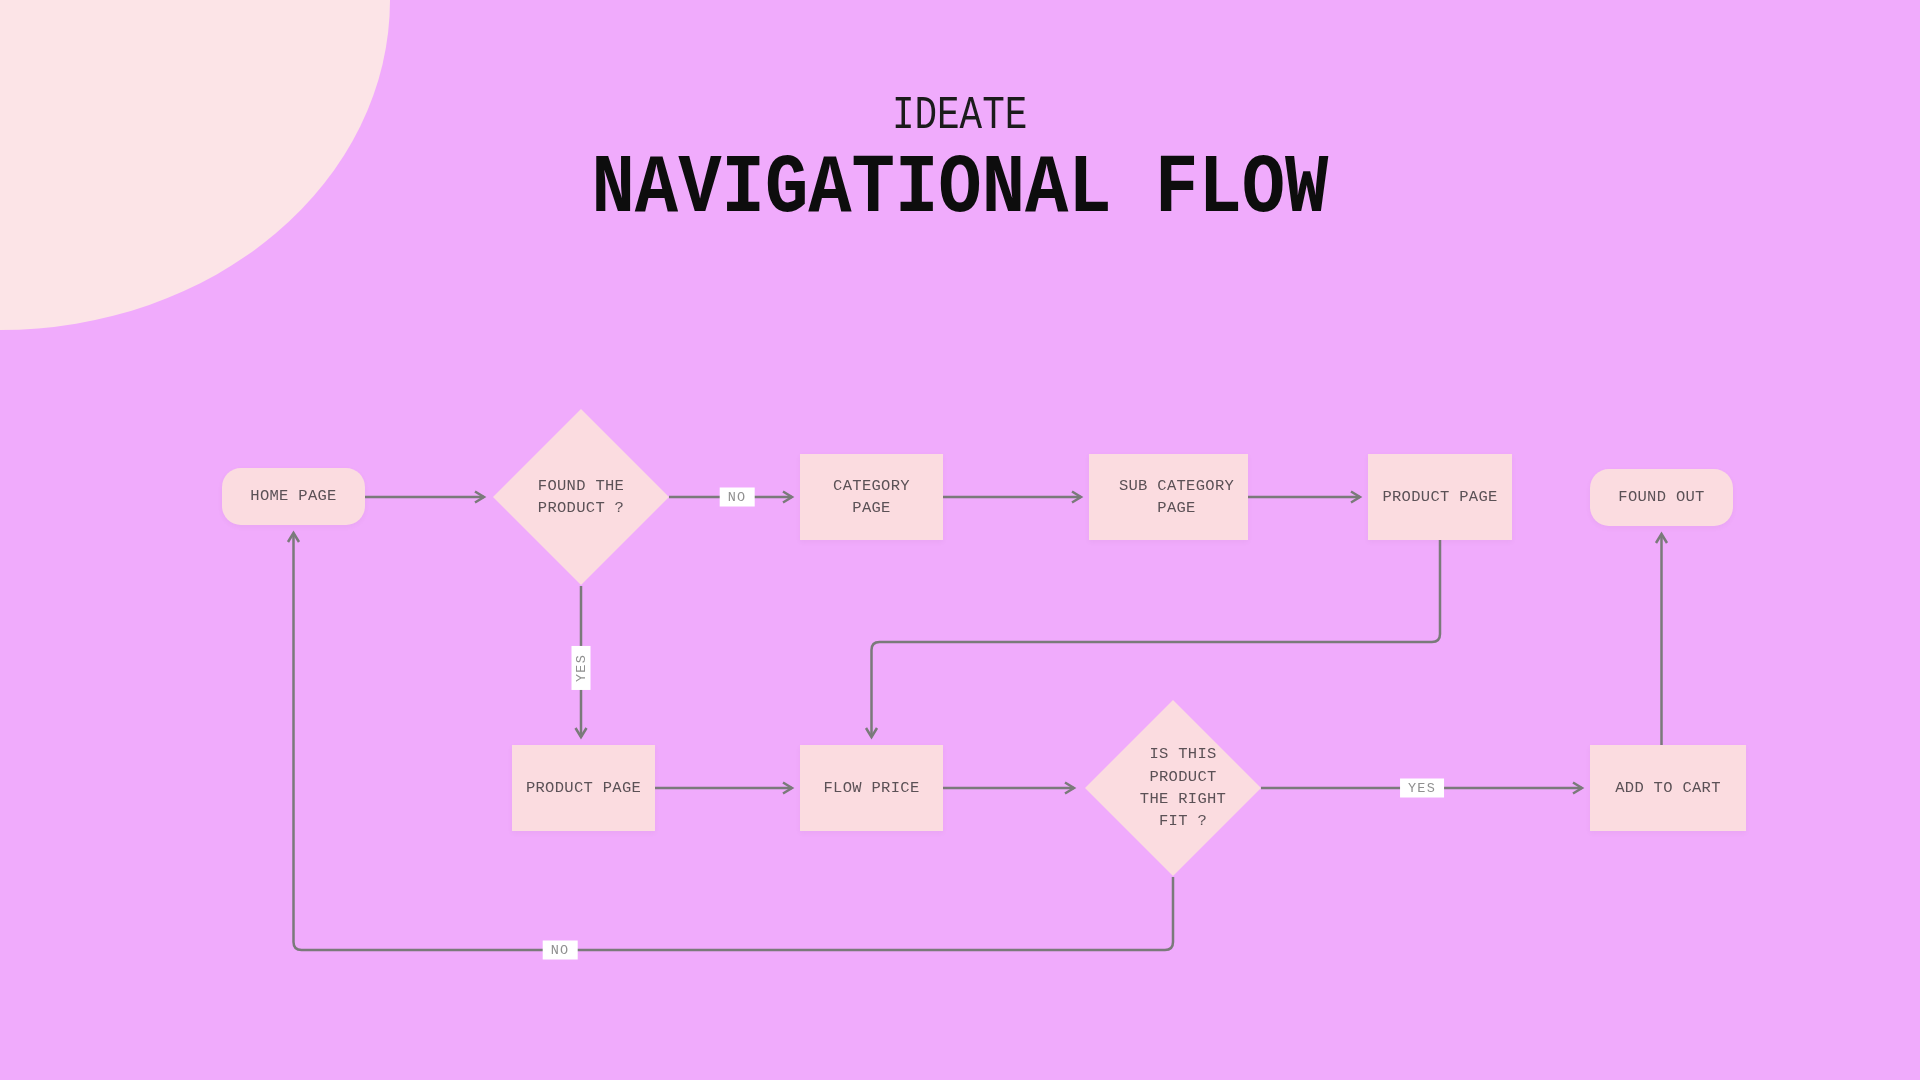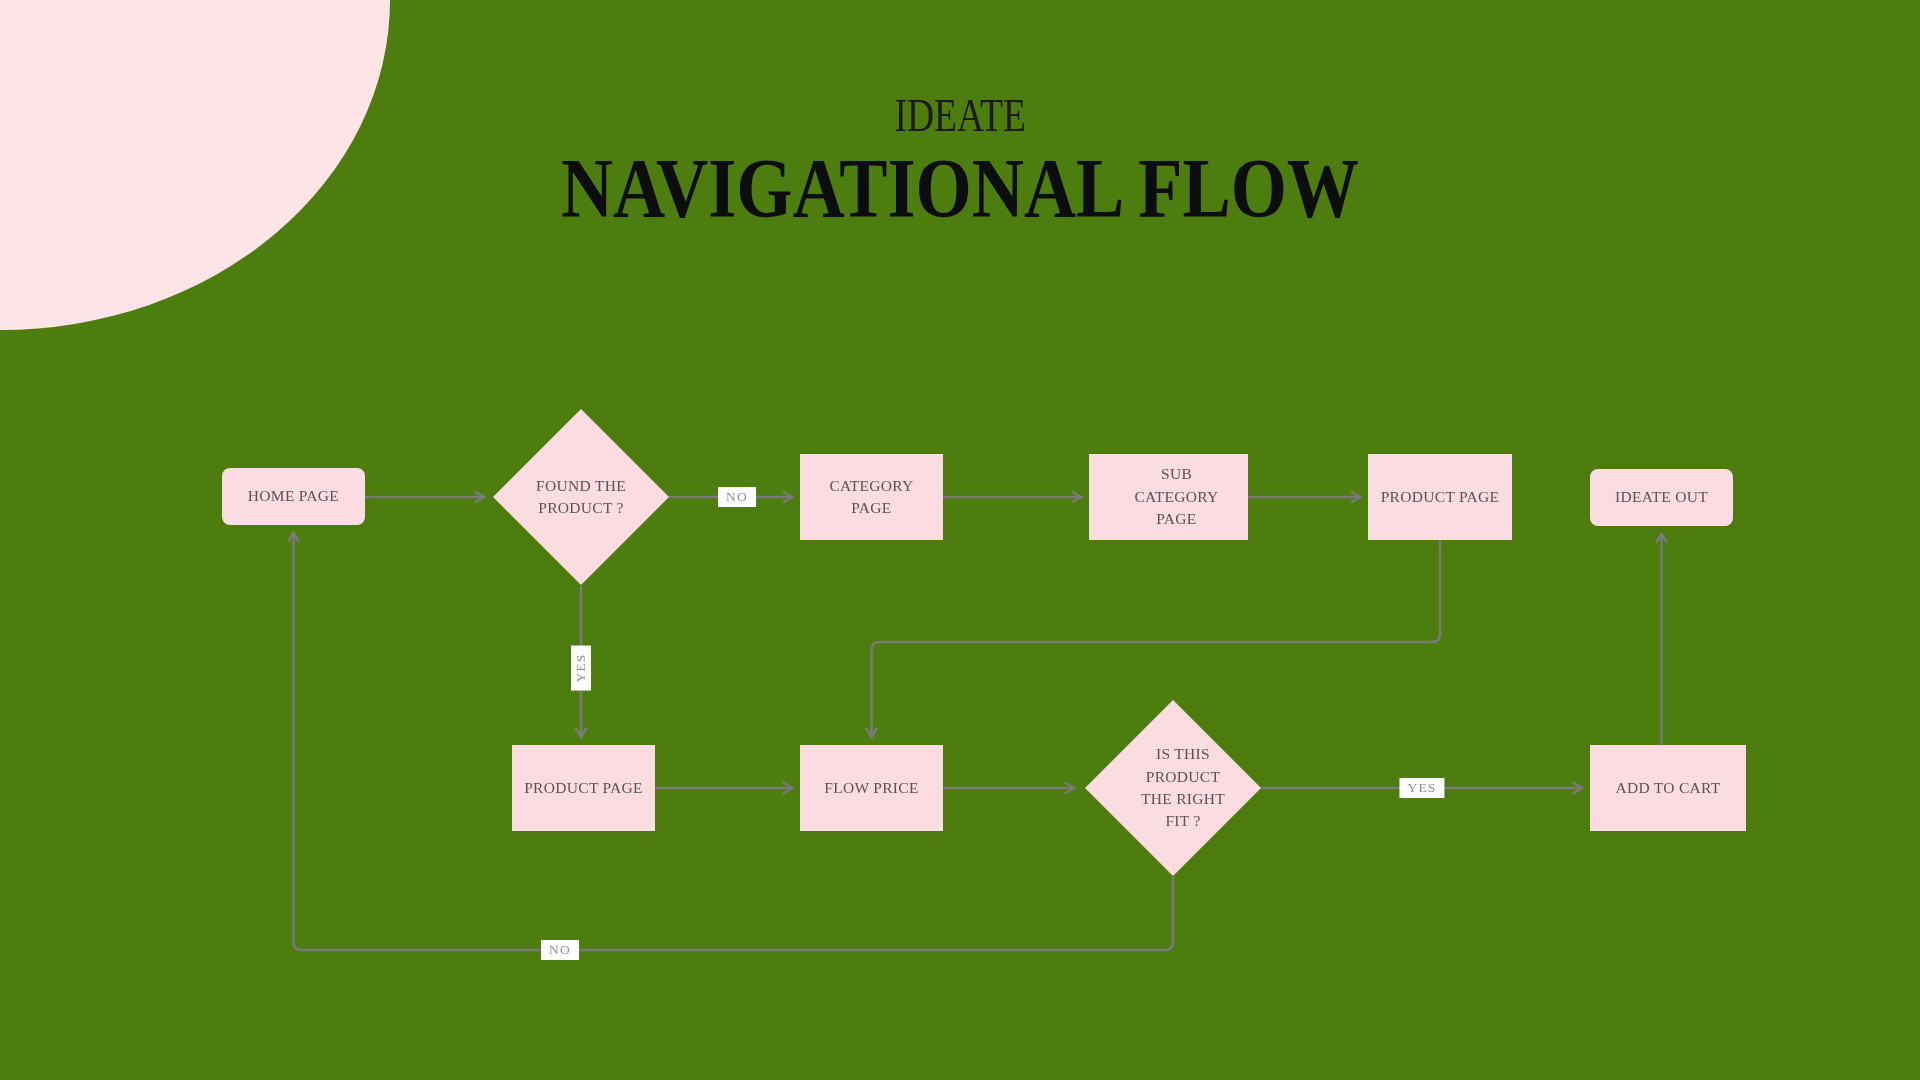--- a/index.html
+++ b/index.html
@@ -1,18 +1,18 @@
 <!DOCTYPE html>
 <html><head>
 <meta charset="utf-8">
 <style>
   html,body{margin:0;padding:0;background:#ffffff;}
   #canvas{
-    position:relative;width:1920px;height:1080px;background:#4d7c0f;
-    overflow:hidden;font-family:Liberation Serif, serif;
+    position:relative;width:1920px;height:1080px;background:#f0abfc;
+    overflow:hidden;font-family:Liberation Mono, monospace;
   }
   
   .blob{
     position:absolute;left:-390px;top:-330px;width:780px;height:660px;
     border-radius:50%;background:#fce4e7;
   }
   
   .title-wrap{position:absolute;left:0;right:0;top:92px;text-align:center;}
   .eyebrow{
     display:inline-block;font-size:47px;font-weight:400;color:#1b1b1b;
@@ -25,21 +25,21 @@
   
   .edges{position:absolute;left:0;top:0;width:1920px;height:1080px;}
   .edges path{fill:none;stroke:#7a7a7a;stroke-width:2.5px;}
   
   .node{
     position:absolute;background:#fbdce0;color:#5b5156;
     display:flex;align-items:center;justify-content:center;text-align:center;
     font-size:15.5px;letter-spacing:0.3px;line-height:1.45;
     box-shadow:0 2px 5px rgba(120,90,95,0.06);
   }
-  .rounded{border-radius:8px;}
+  .rounded{border-radius:19px;}
   .diamond{
     background:#fbdce0;box-shadow:none;
     clip-path:polygon(50% 0,100% 50%,50% 100%,0 50%);
   }
   .node .lbl{display:block;}
   .w110{width:116px;}
   .w88{width:92px;margin-left:20px;}
   
   .edge-label{
     position:absolute;transform:translate(-50%,-50%);
@@ -93,21 +93,21 @@
 
   <div class="node" style="left:1089px;top:454px;width:143px;height:86px;padding-left:16px;">
     <span class="lbl w110">SUB CATEGORY PAGE</span>
   </div>
 
   <div class="node" style="left:1368px;top:454px;width:144px;height:86px;">
     <span class="lbl">PRODUCT PAGE</span>
   </div>
 
   <div class="node rounded" style="left:1590px;top:469px;width:143px;height:57px;">
-    <span class="lbl">IDEATE OUT</span>
+    <span class="lbl">FOUND OUT</span>
   </div>
 
   <div class="node" style="left:512px;top:745px;width:143px;height:86px;">
     <span class="lbl">PRODUCT PAGE</span>
   </div>
 
   <div class="node" style="left:800px;top:745px;width:143px;height:86px;">
     <span class="lbl">FLOW PRICE</span>
   </div>
 

